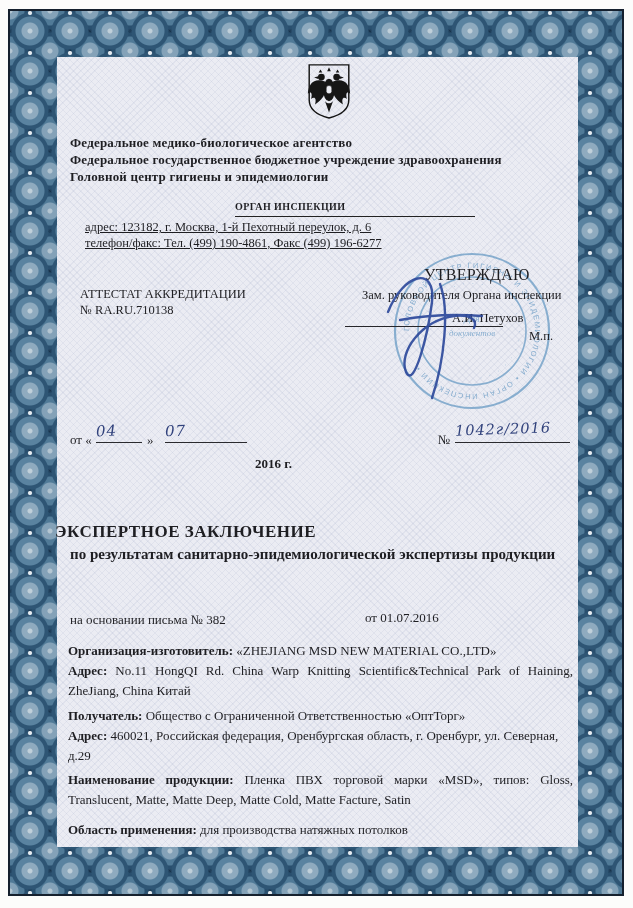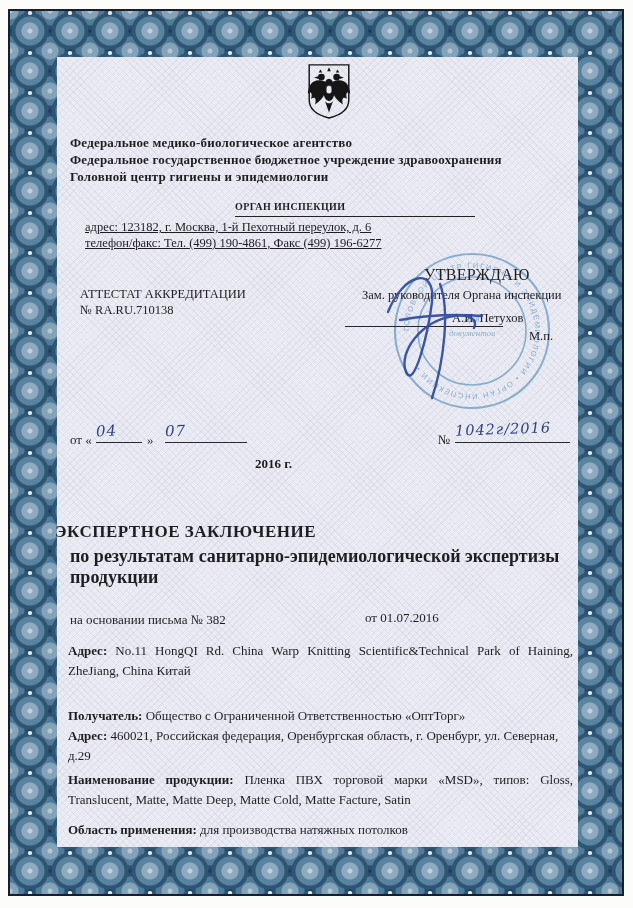--- a/index.html
+++ b/index.html
@@ -135,26 +135,28 @@
   <div class="abs uline ctr" style="left:165px; top:422px; width:82px; height:20px;">
     <span class="hand" style="font-size:15px; display:inline-block; transform:rotate(-2deg);">07</span>
   </div>
   <p class="abs body13 b" style="left:255px; top:430px;margin-top:24px;">2016 г.</p>
   <p class="abs body13" style="left:438px; top:430px;">№</p>
   <div class="abs uline ctr" style="left:455px; top:420px; width:115px; height:22px;">
     <span class="hand" style="font-size:14.5px; display:inline-block; transform:rotate(-2deg);">1042г/2016</span>
   </div>
 
   <p class="abs ctr" style="left:55px; top:522px; width:500px; font-size:17px; font-weight:bold; letter-spacing:.5px;">ЭКСПЕРТНОЕ ЗАКЛЮЧЕНИЕ</p>
-  <p class="abs ctr b" style="left:70px; top:546px; width:500px; font-size:18px;">по результатам санитарно-эпидемиологической экспертизы продукции</p>
+  <p class="abs ctr b" style="left:70px; top:546px; width:500px; font-size:15px;">по результатам санитарно-эпидемиологической экспертизы продукции</p>
 
   <p class="abs body13" style="left:70px; top:610px;">на основании письма № 382</p>
   <p class="abs body13" style="left:365px; top:608px;">от 01.07.2016</p>
 
   <div class="abs body13 just" style="left:68px; top:641px; width:505px;">
+    <p><span class="b">Организация-изготовитель:</span>
+       <span>«ZHEJIANG MSD NEW MATERIAL CO.,LTD»</span></p>
     <p><span class="b">Адрес:</span>
        <span>No.11 HongQI Rd. China Warp Knitting Scientific&amp;Technical Park of Haining, ZheJiang, China Китай</span></p>
   </div>
 
   <div class="abs body13" style="left:68px; top:706px; width:505px;">
     <p><span class="b">Получатель:</span>
        <span>Общество с Ограниченной Ответственностью «ОптТорг»</span></p>
     <p><span class="b">Адрес:</span>
        <span>460021, Российская федерация, Оренбургская область, г. Оренбург, ул. Северная, д.29</span></p>
   </div>

